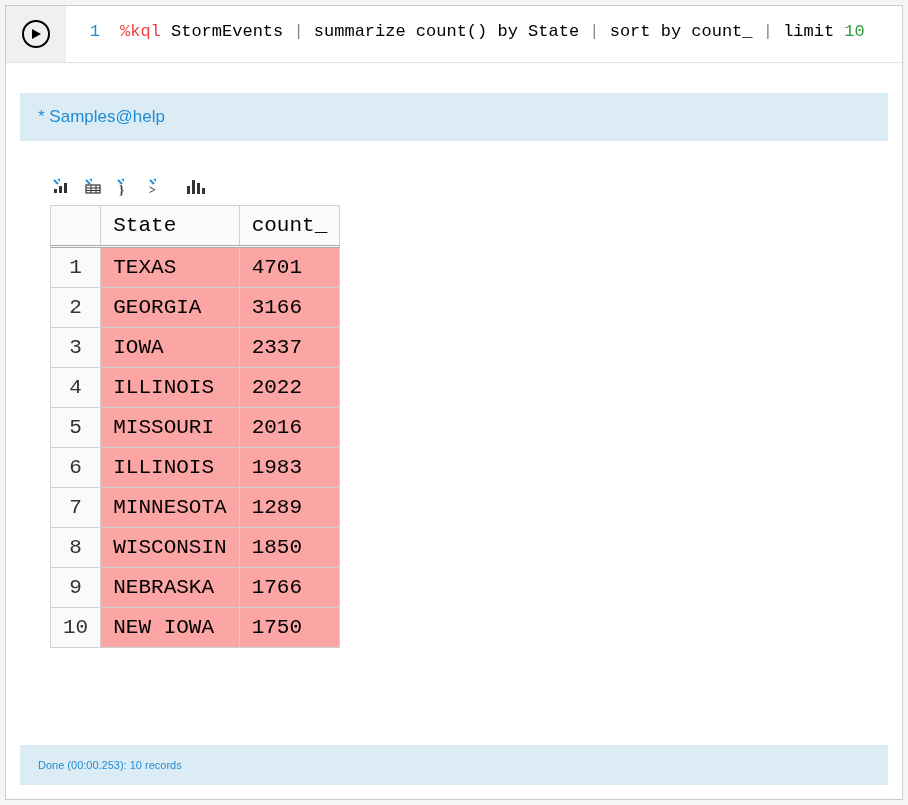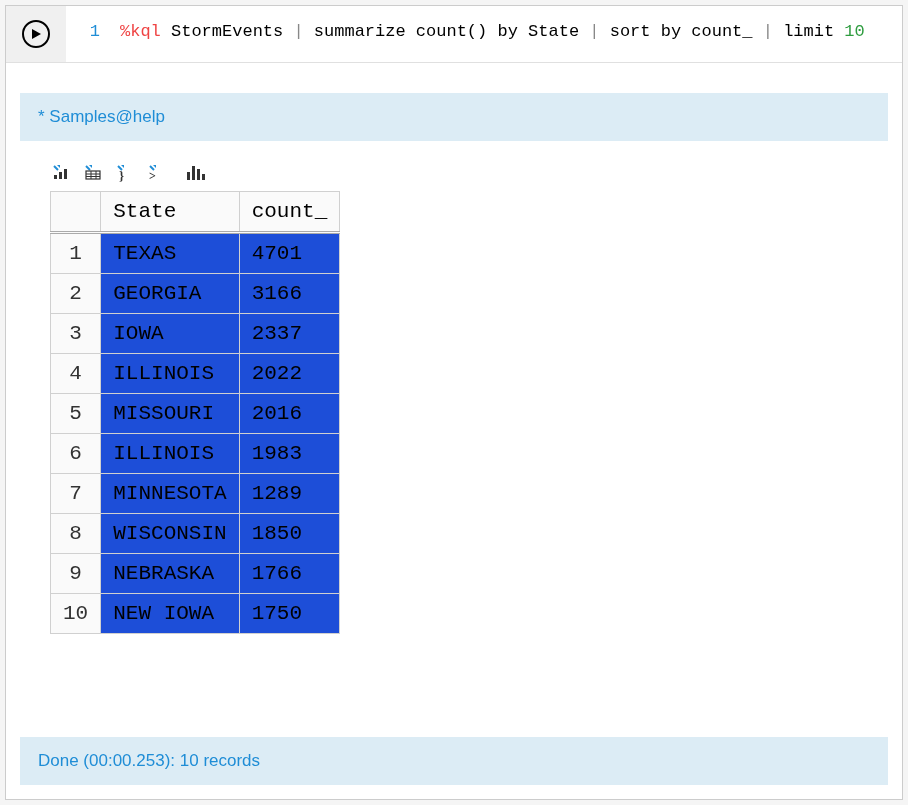--- a/index.html
+++ b/index.html
@@ -61,21 +61,21 @@
       white-space: pre;
     }
     .code-line .kw-magic { color: #ef4444; }
     .code-line .kw-op { color: #888; }
     .code-line .kw-num { color: #2e9c3f; }
     .output-area {
       flex: 1;
       padding: 30px 14px 14px 14px;
       display: flex;
       flex-direction: column;
-      gap: 20px;
+      gap: 34px;
     }
     .info-bar {
       background: #dcecf5;
       padding: 14px 18px;
       font-size: 17px;
       color: #1f8dd6;
     }
     .flex-spacer { flex: 1; }
     .table-block {
       padding-left: 30px;
@@ -95,21 +95,21 @@
     }
     table.result {
       border-collapse: collapse;
       font-family: "Consolas", "Courier New", monospace;
       font-size: 21px;
     }
     table.result th, table.result td {
       border: 1px solid #d0d0d0;
       padding: 8px 12px;
       text-align: left;
-      background: #1d4ed8;
+      background: #fca5a5;
       white-space: nowrap;
     }
     table.result th {
       background: #fafafa;
       font-weight: normal;
       font-family: "Consolas", "Courier New", monospace;
       border-bottom: 3px double #aaa;
     }
     table.result th.corner {
       background: #fafafa;
@@ -117,21 +117,21 @@
     }
     table.result td.idx {
       text-align: center;
       background: #fafafa;
       color: #333;
       width: 40px;
     }
     .status-bar {
       background: #dcecf5;
       padding: 14px 18px;
-      font-size: 17px;
+      font-size: 11px;
       color: #1f8dd6;
     }
   </style>
 </head>
 <body>
 
 <div class="notebook-cell">
 
   <div class="input-row">
     <div class="run-gutter">

